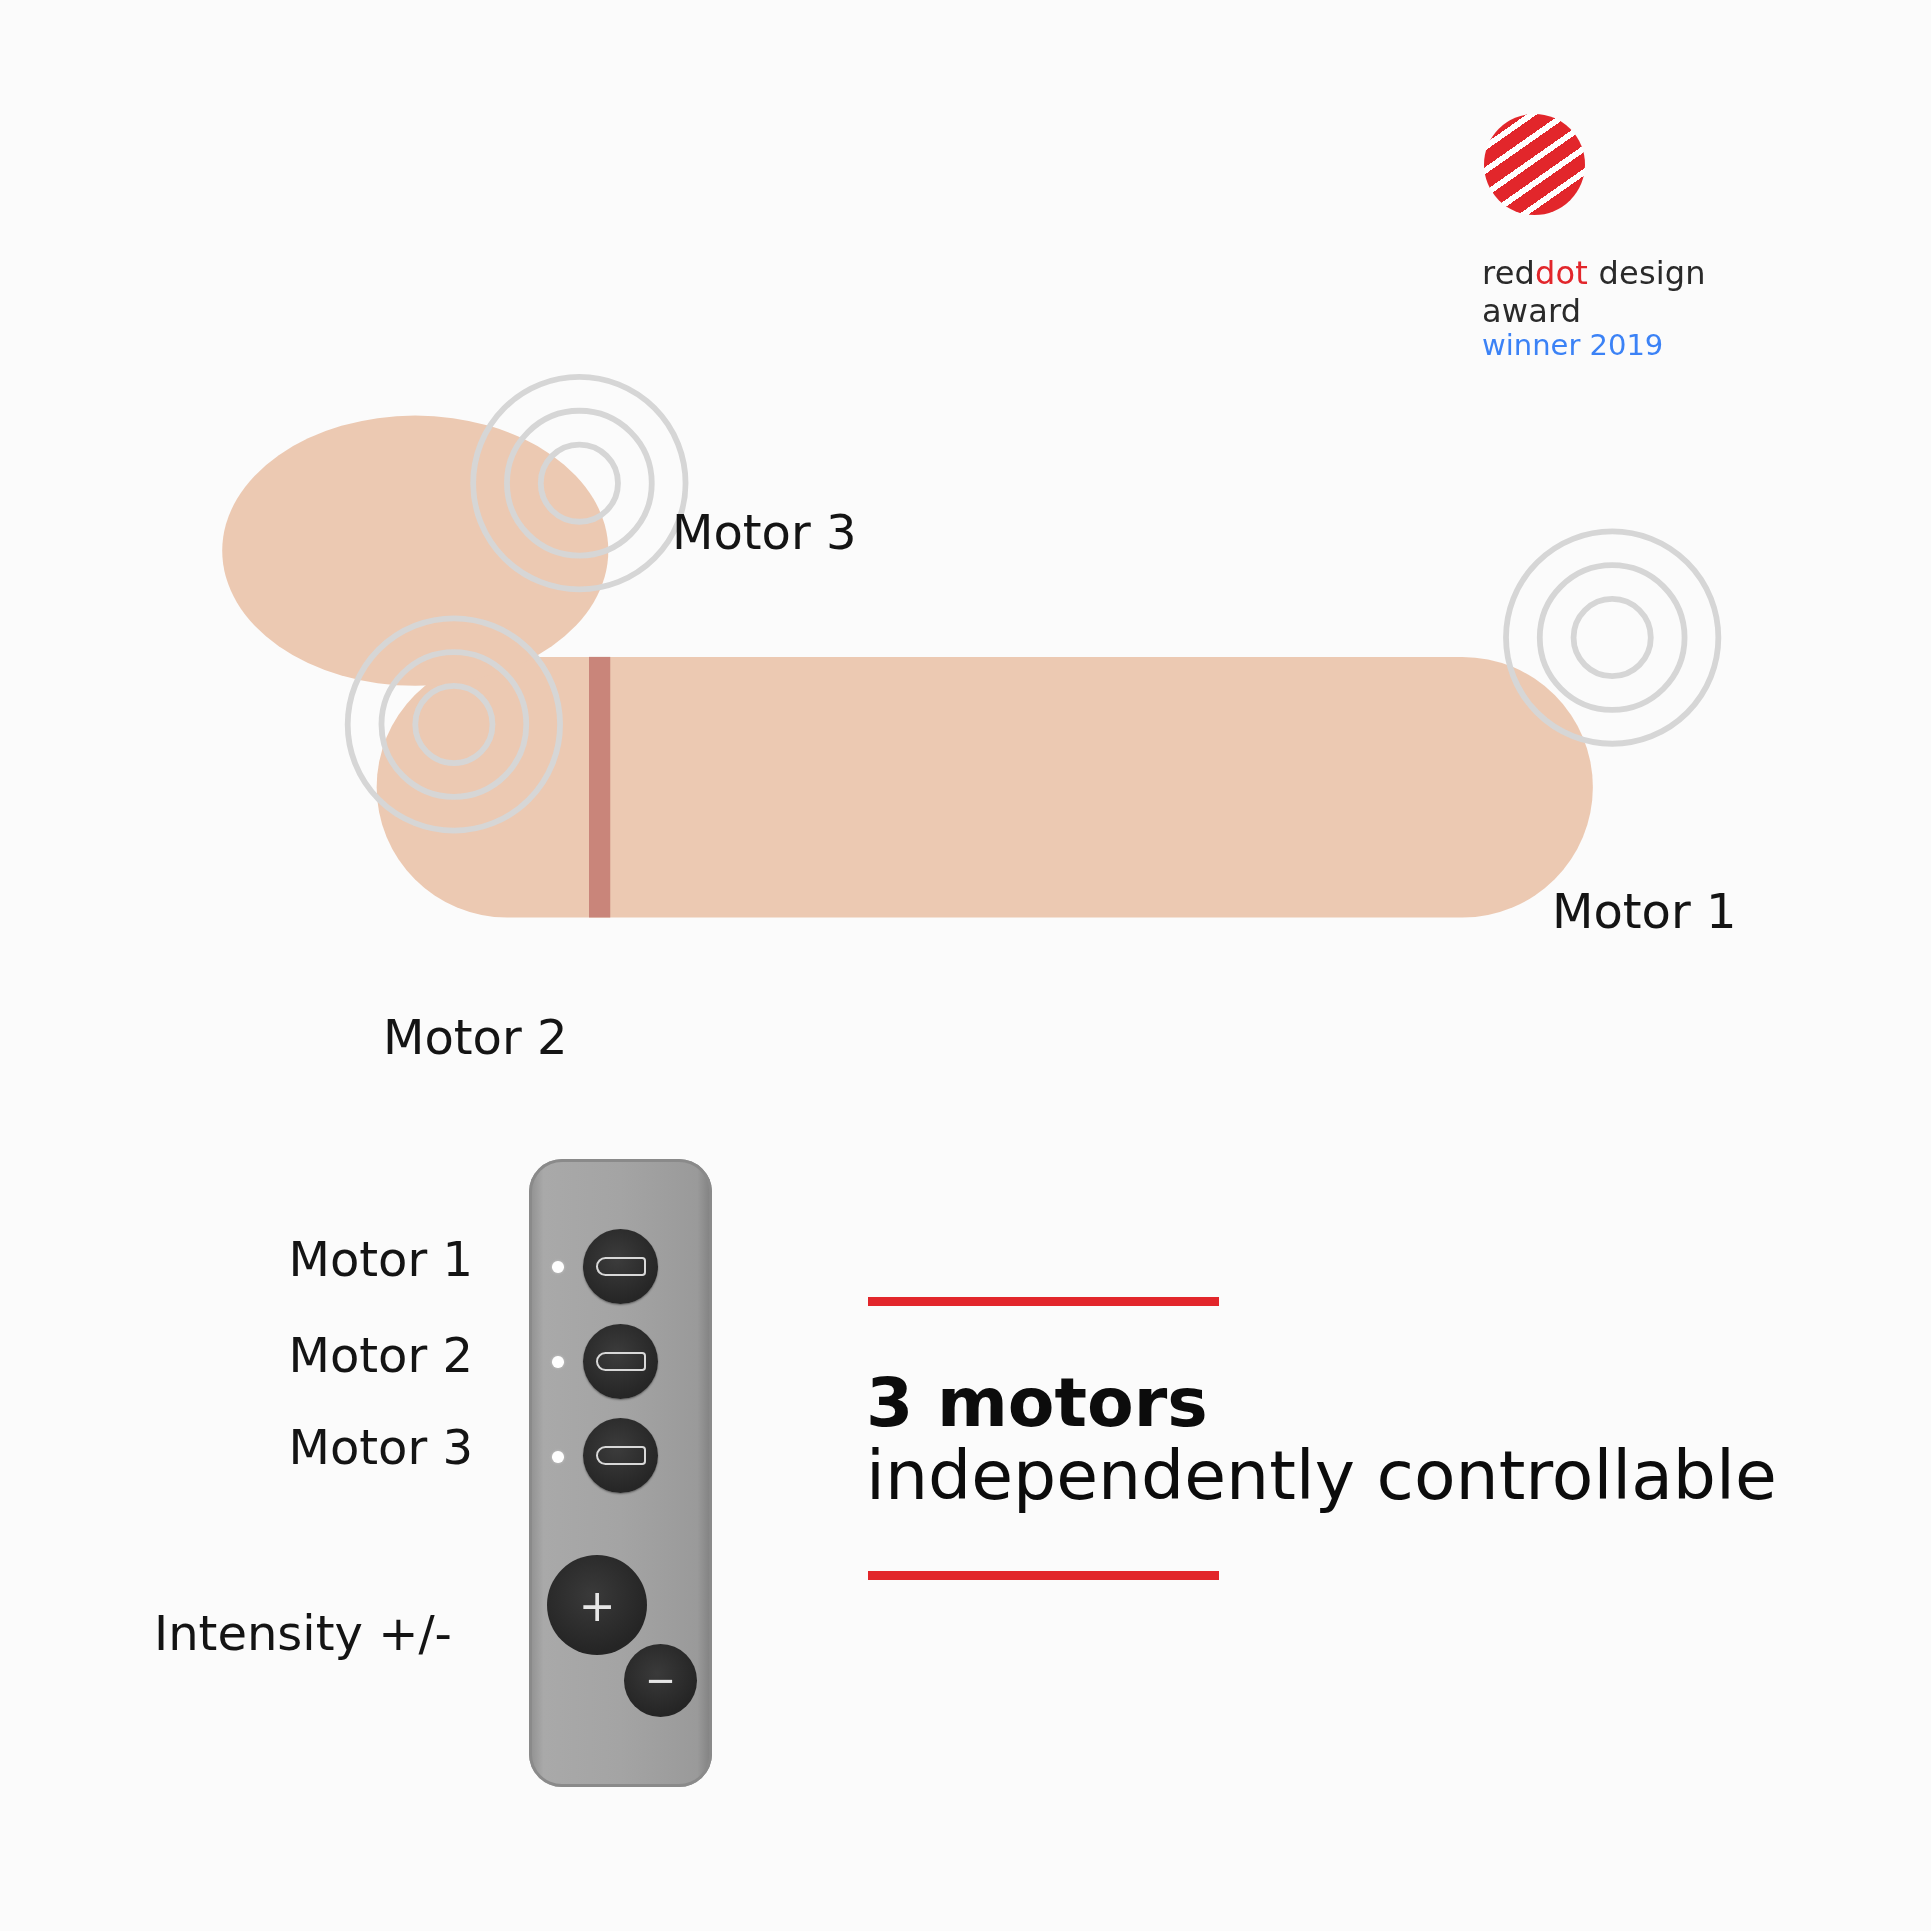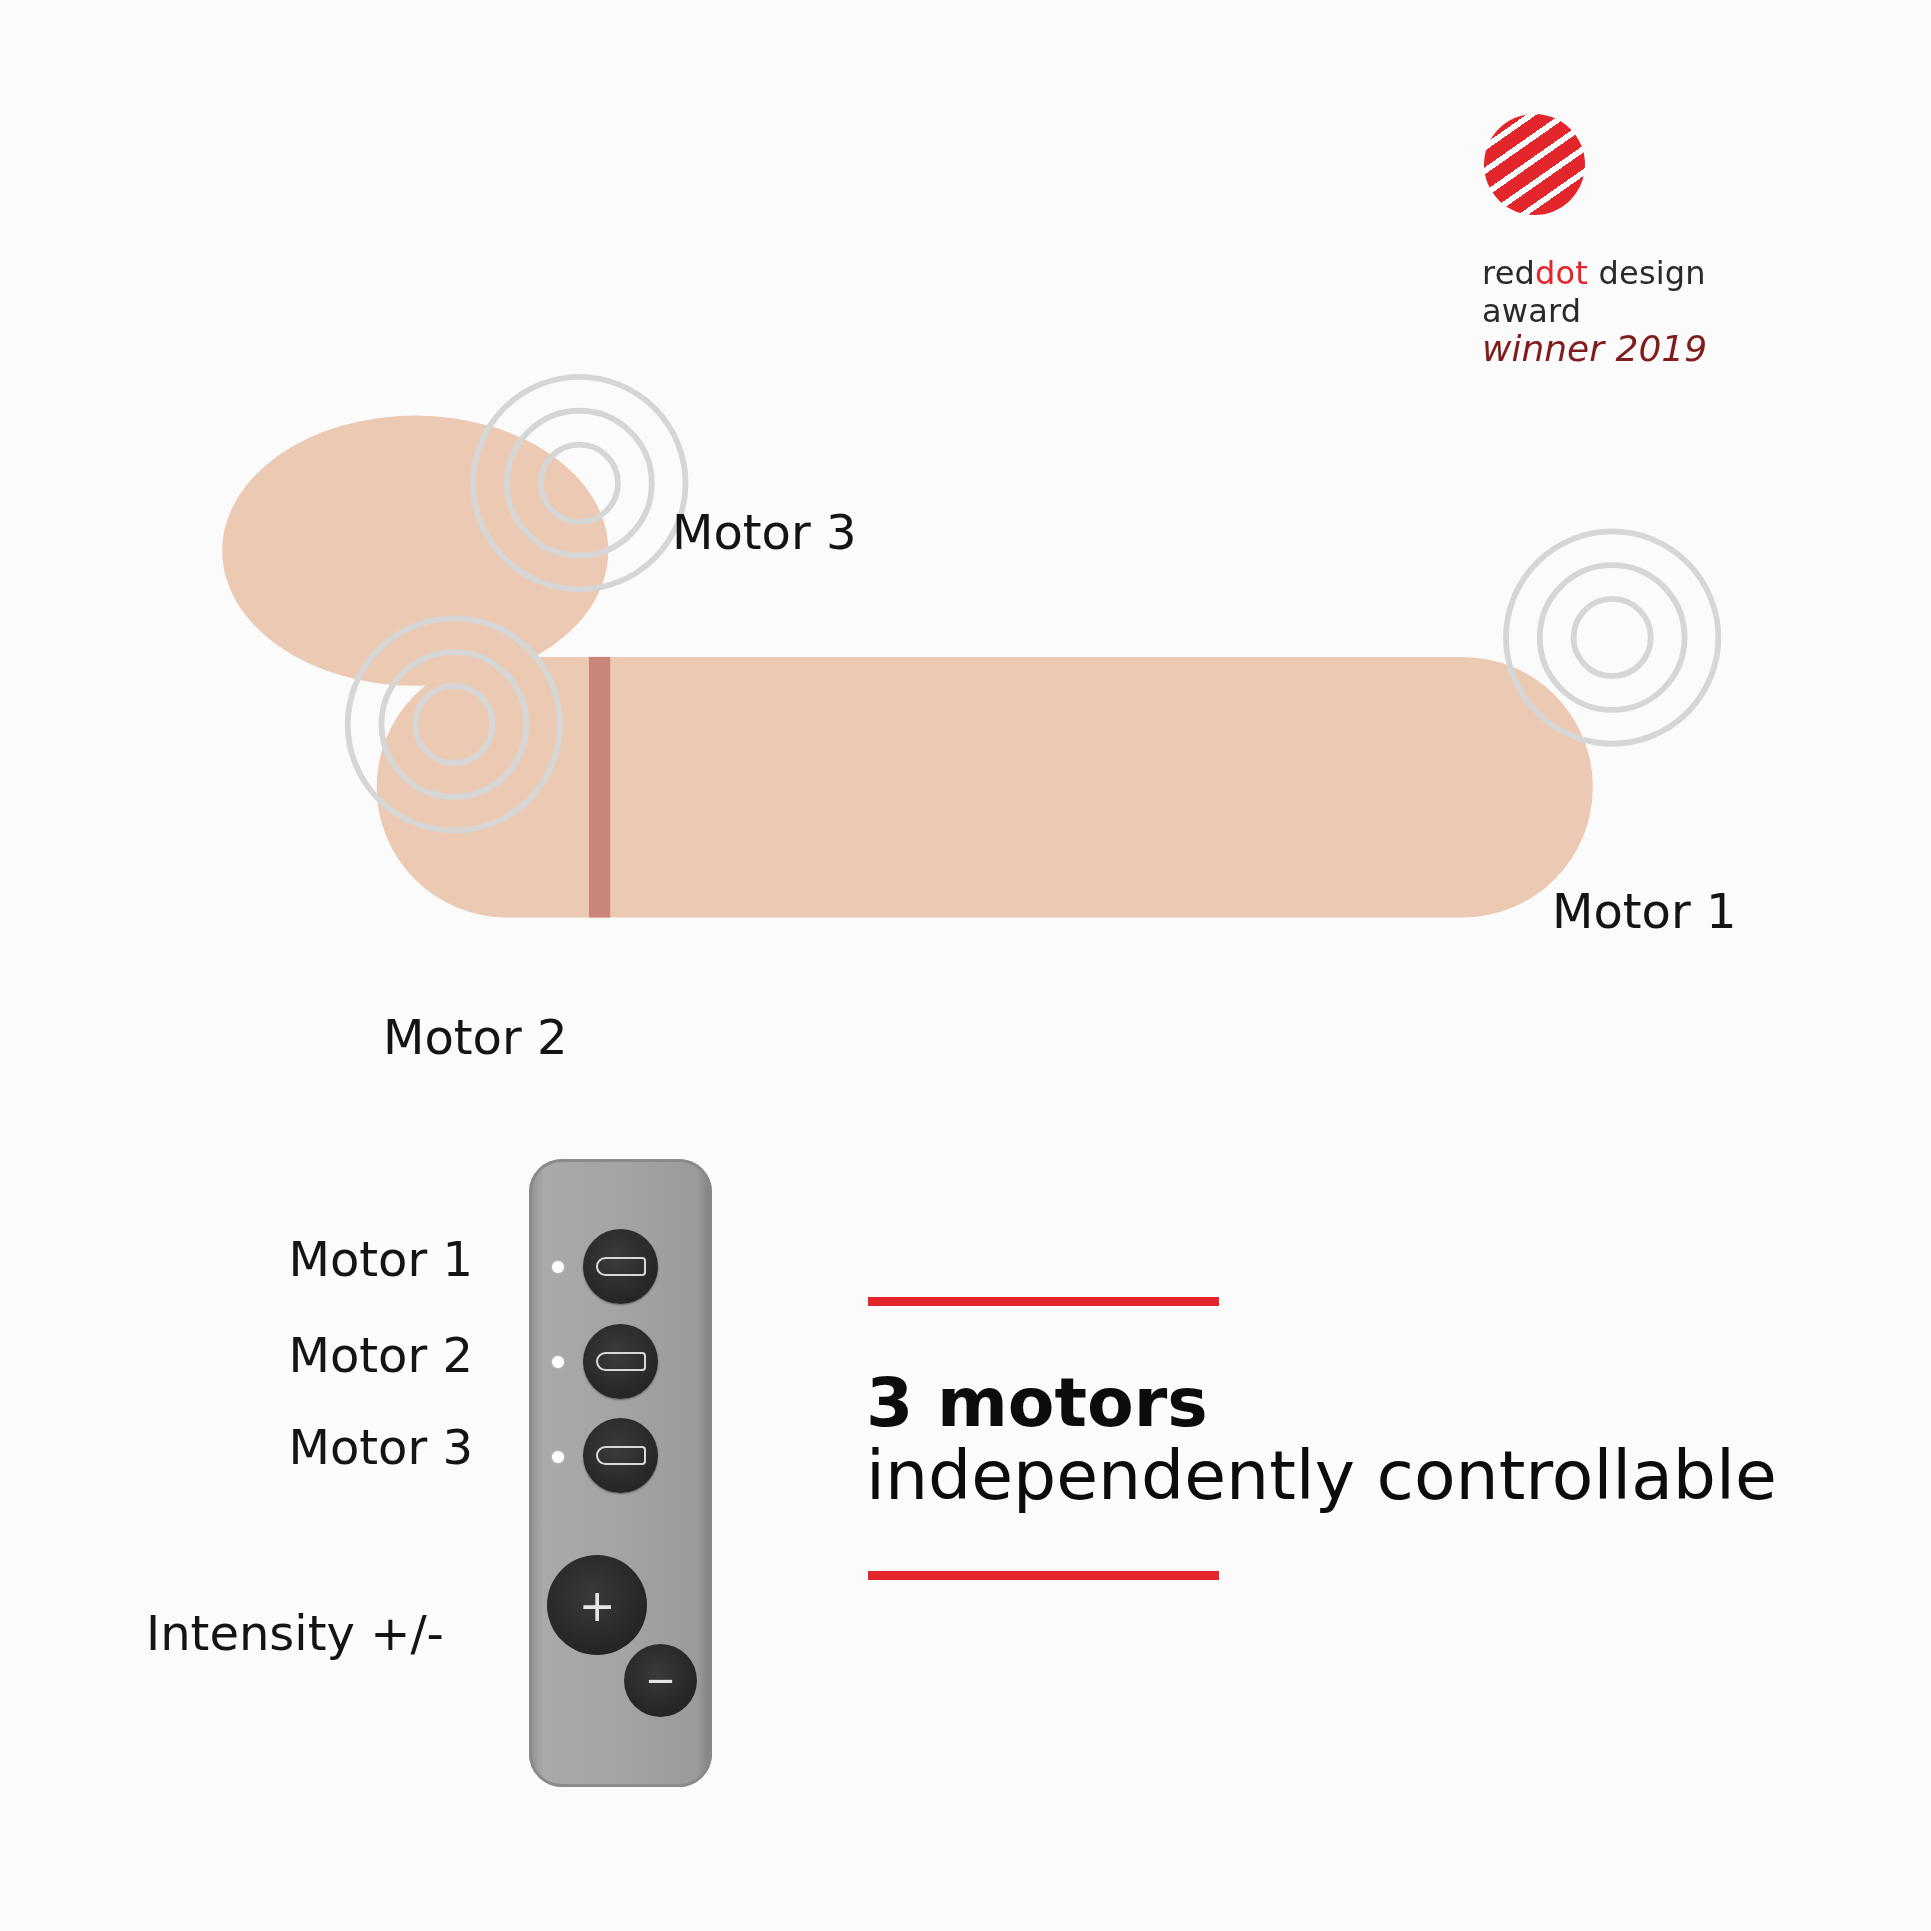--- a/index.html
+++ b/index.html
@@ -13,21 +13,21 @@
 
     
     .award { left: 1482px; top: 114px; width: 328px; }
     .award-ball {
       width: 101px; height: 101px; border-radius: 50%;
       background: repeating-linear-gradient(-35deg, #e2262b 0 13.5px, #fff 13.5px 19.3px);
       margin-left: 1.9px;
     }
     .award-line1 { margin-top: 39px; font-size: 32px; color: #2a2a2a; letter-spacing: 0.2px; }
     .award-line1 .red { color: #e2262b; margin-top: 20px; }
-    .award-line2 { font-size: 36px; color: #7f1d1d; margin-top: -1.9px; font-style: italic; }
+    .award-line2 { font-size: 29px; color: #3b82f6; margin-top: -1.9px; }
 
     
     .product { left: 145px; top: 367px; width: 1583px; height: 657px; }
     .product svg { width: 100%; height: 100%; }
 
     .label { font-size: 48px; color: #141414; white-space: nowrap; }
     .lbl-m3 { left: 672px; top: 504px; }
     .lbl-m1 { left: 1552px; top: 883px; }
     .lbl-m2 { left: 383px; top: 1009px; }
 
@@ -90,21 +90,21 @@
   </svg>
 </div>
 
 <div class="abs label lbl-m3">Motor 3</div>
 <div class="abs label lbl-m1">Motor 1</div>
 <div class="abs label lbl-m2">Motor 2</div>
 
 <div class="abs rlabel" style="left:241px; top:1231px; width:232px;">Motor 1</div>
 <div class="abs rlabel" style="left:241px; top:1327px; width:232px;">Motor 2</div>
 <div class="abs rlabel" style="left:241px; top:1419px; width:232px;">Motor 3</div>
-<div class="abs rlabel" style="left:100px; top:1605px; width:340px; text-align:right; padding-left:46px; box-sizing:border-box;">Intensity +/-</div>
+<div class="abs rlabel" style="left:108px; top:1605px; width:340px; text-align:right; padding-left:46px; box-sizing:border-box;">Intensity +/-</div>
 
 <div class="abs remote">
   <div class="abs led" style="left:23px; top:102px;"></div>
   <div class="abs motor-btn" style="left:54px; top:70px;">
     <div class="glyph"></div>
   </div>
 
   <div class="abs led" style="left:23px; top:197px;"></div>
   <div class="abs motor-btn" style="left:54px; top:165px;">
     <div class="glyph"></div>

